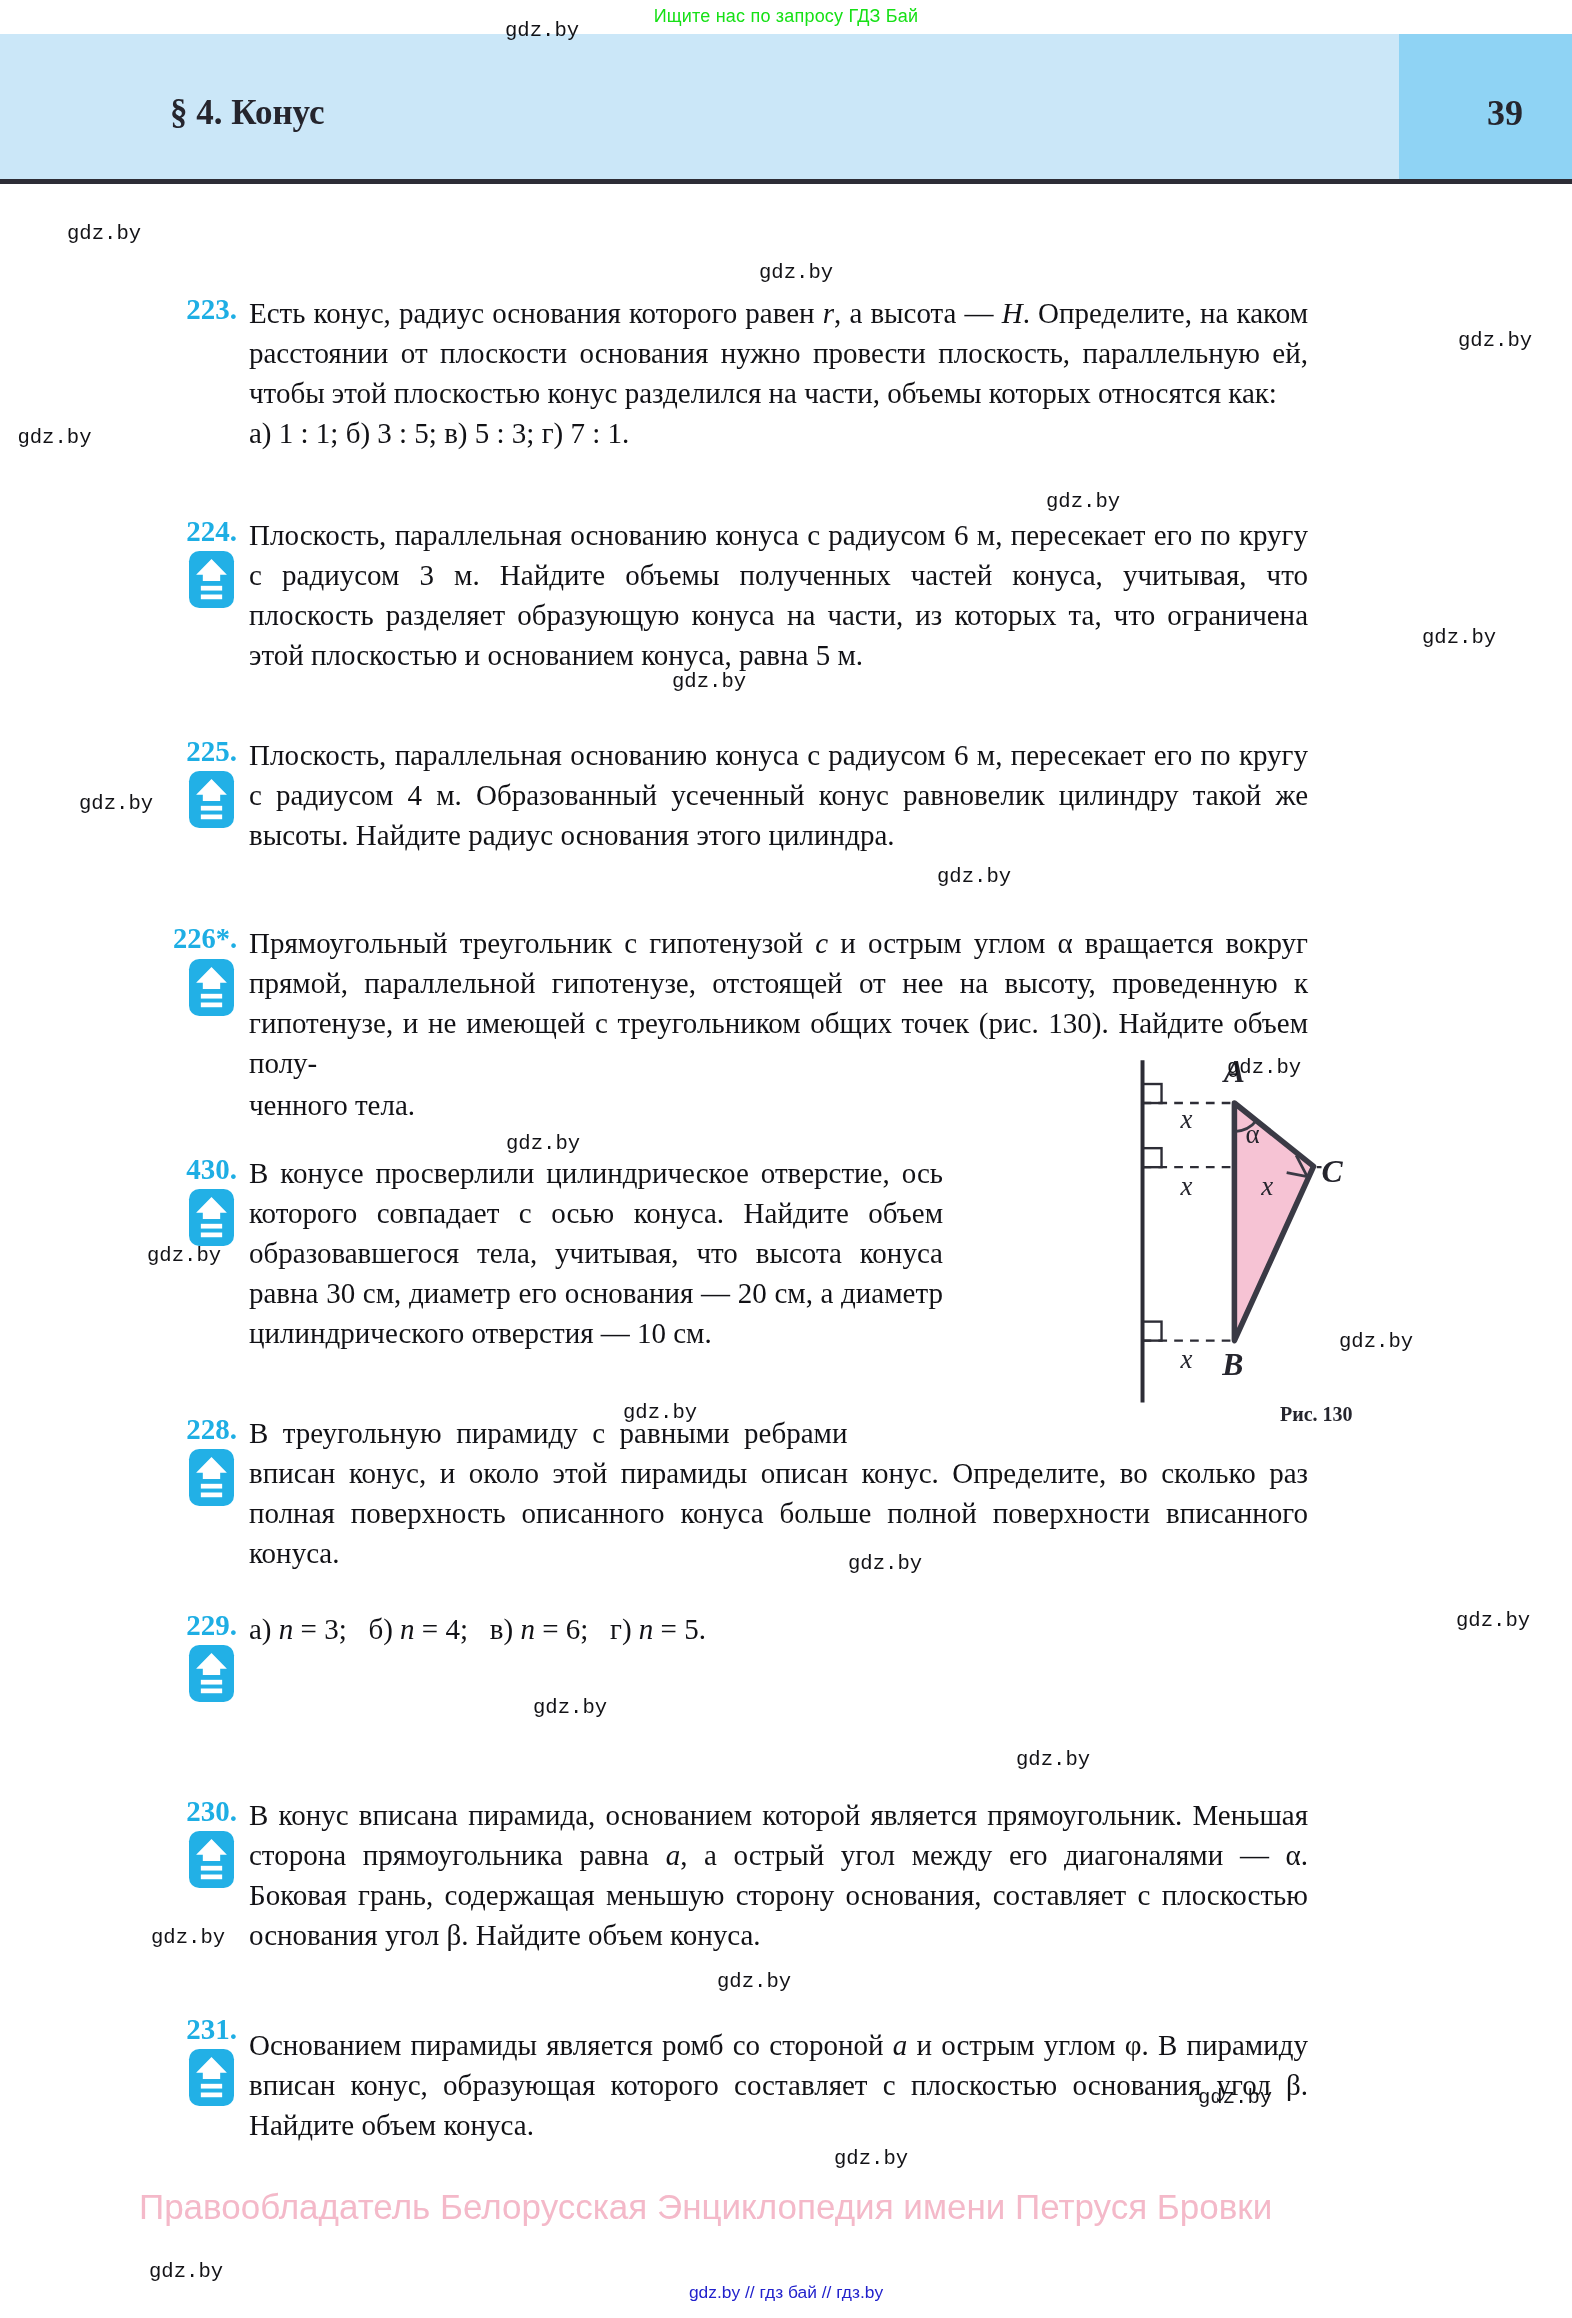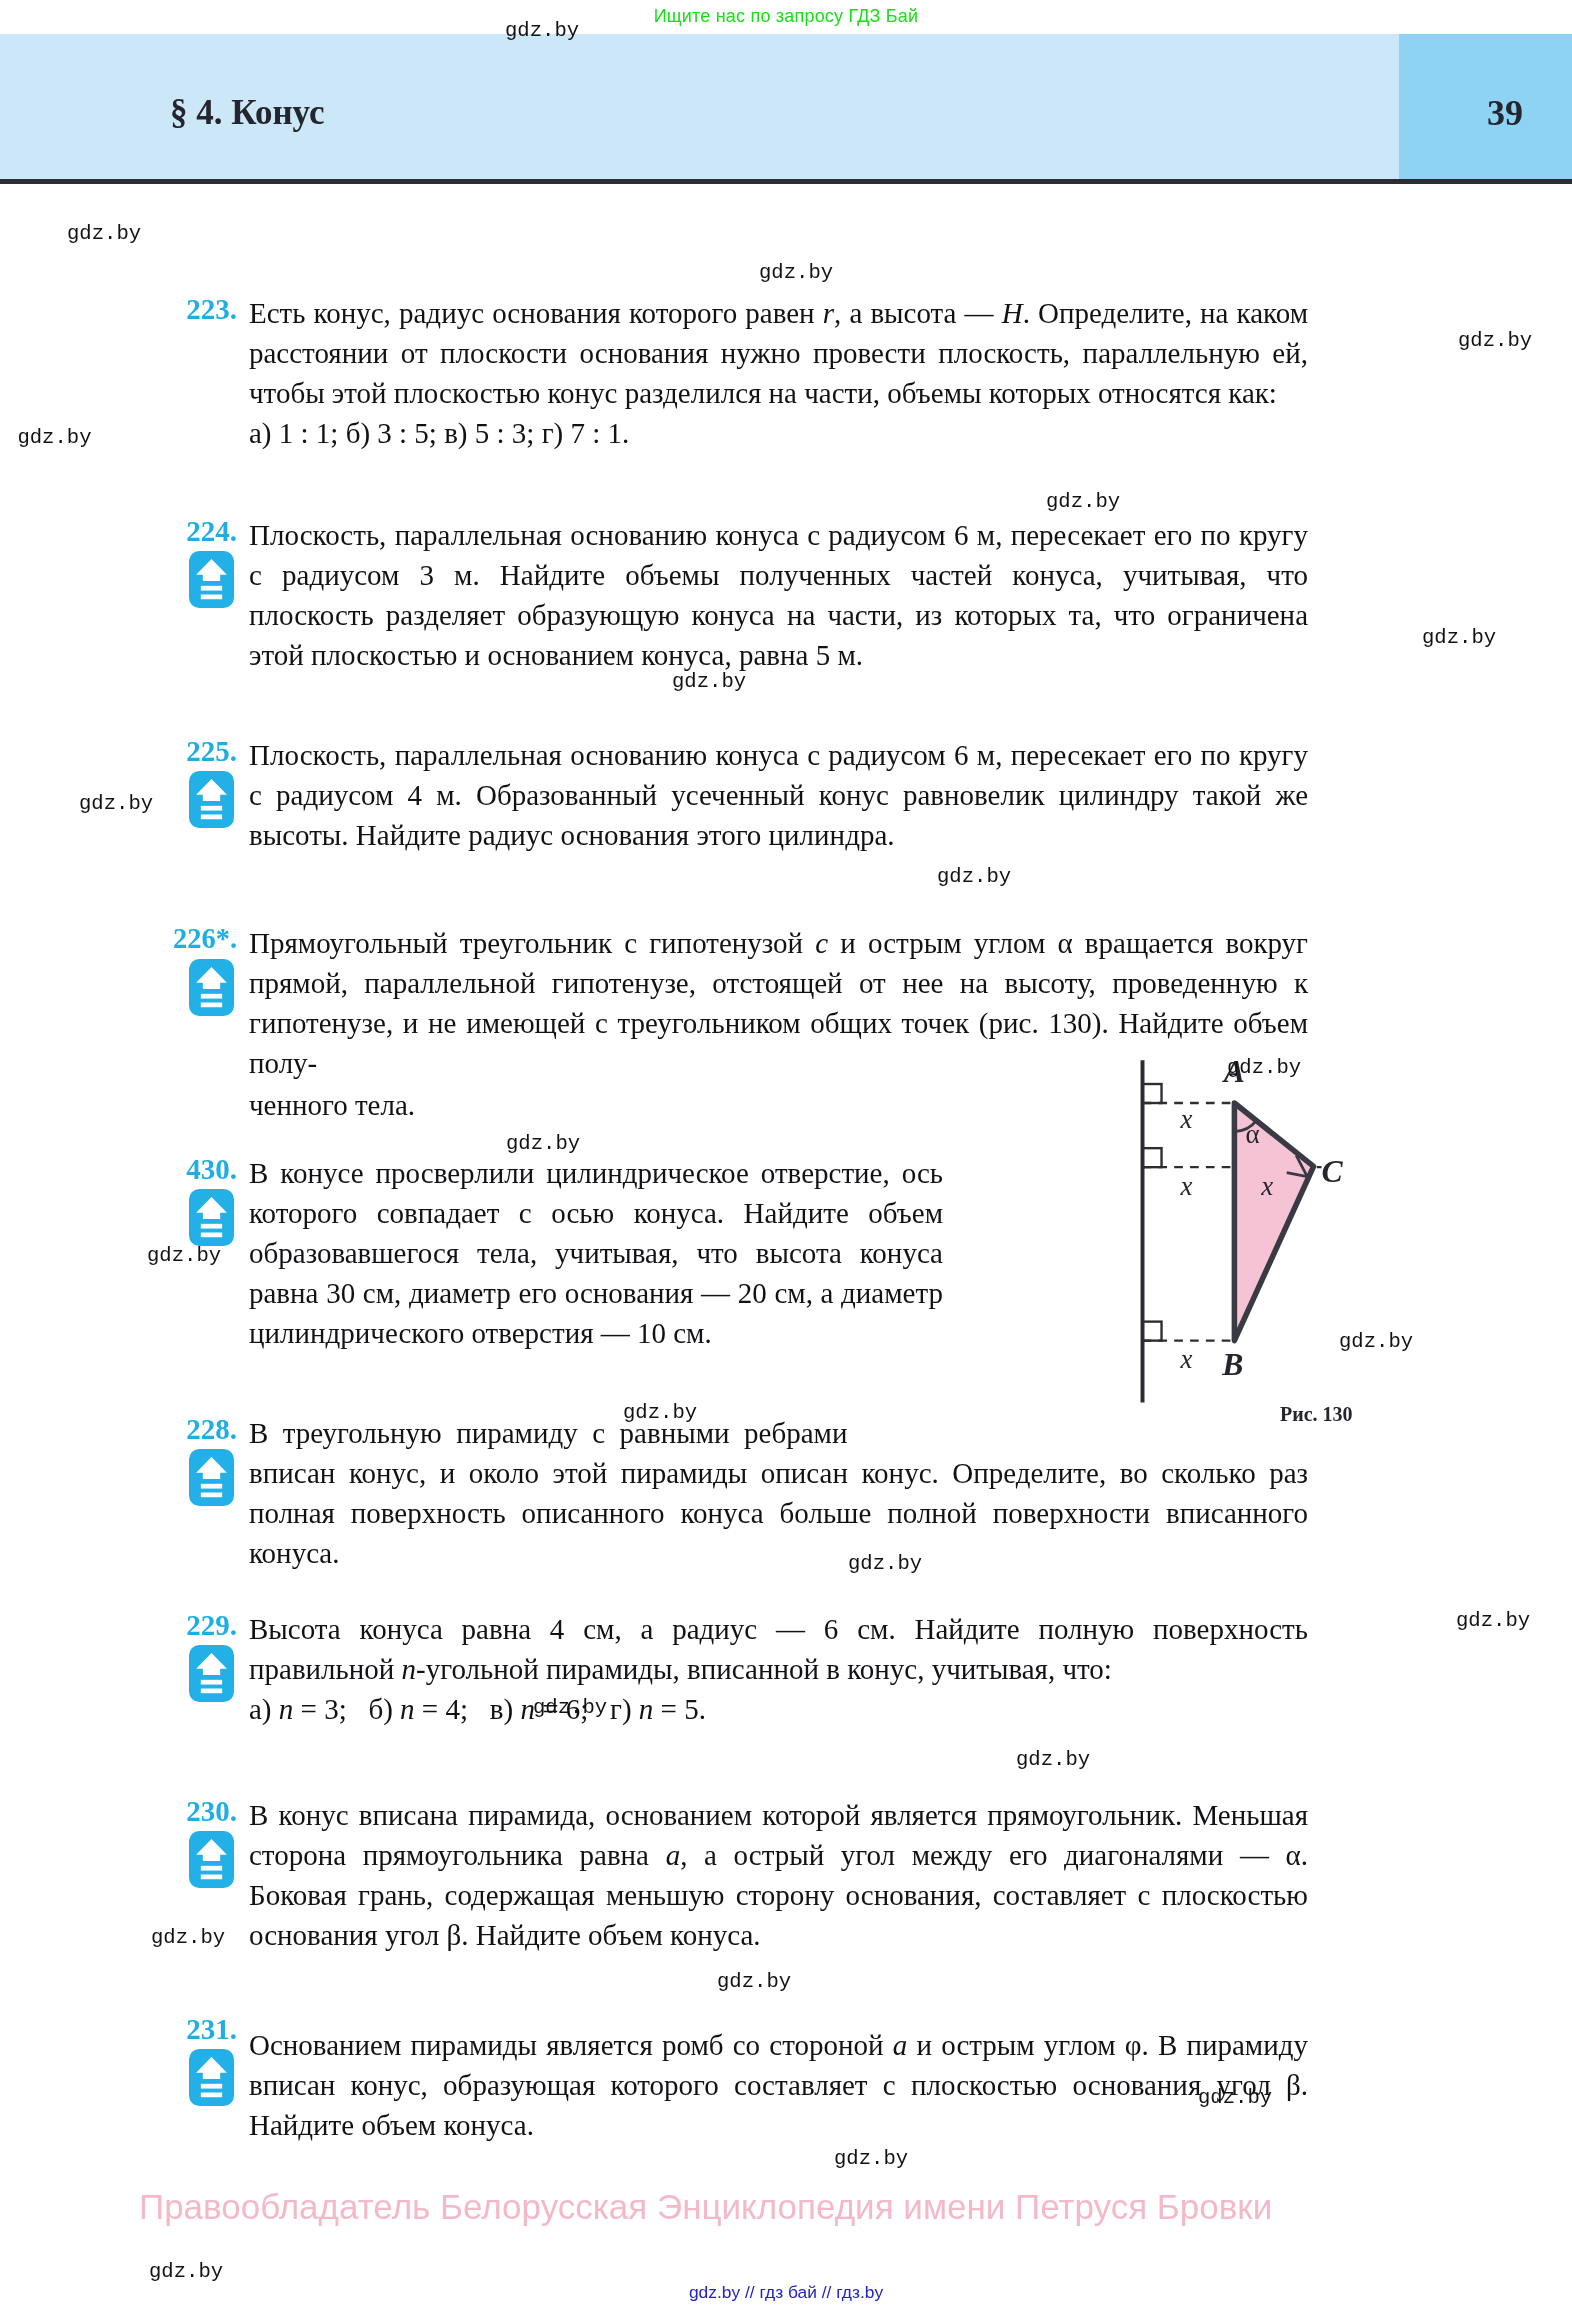--- a/index.html
+++ b/index.html
@@ -266,21 +266,20 @@
 <div class="problem" style="left:143px; top:1609px; width:1165px;">
   <div class="prob-num">229.</div>
   <div class="hint-icon" style="top:36px;">
     <svg width="45" height="57" viewBox="0 0 57 72" aria-hidden="true">
       <path d="M28.5 10 L48 30 L39.5 30 L39.5 38 L17.5 38 L17.5 30 L9 30 Z" fill="#ffffff"></path>
       <rect x="15" y="44" width="27" height="6" fill="#ffffff"></rect>
       <rect x="15" y="55" width="27" height="6" fill="#ffffff"></rect>
     </svg>
   </div>
   <div class="prob-body" style="width:1059px;">
-    <span>Высота конуса равна 4 см, а радиус — 6 см. Найдите полную поверхность правильной <i>n</i>-угольной пирамиды, вписанной в конус, учитывая, что:</span>
     <span class="opts">а) <i>n</i> = 3;&nbsp;&nbsp; б) <i>n</i> = 4;&nbsp;&nbsp; в) <i>n</i> = 6;&nbsp;&nbsp; г) <i>n</i> = 5.</span>
   </div>
 </div>
 
 <div class="problem" style="left:143px; top:1795px; width:1165px;">
   <div class="prob-num">230.</div>
   <div class="hint-icon" style="top:36px;">
     <svg width="45" height="57" viewBox="0 0 57 72" aria-hidden="true">
       <path d="M28.5 10 L48 30 L39.5 30 L39.5 38 L17.5 38 L17.5 30 L9 30 Z" fill="#ffffff"></path>
       <rect x="15" y="44" width="27" height="6" fill="#ffffff"></rect>

